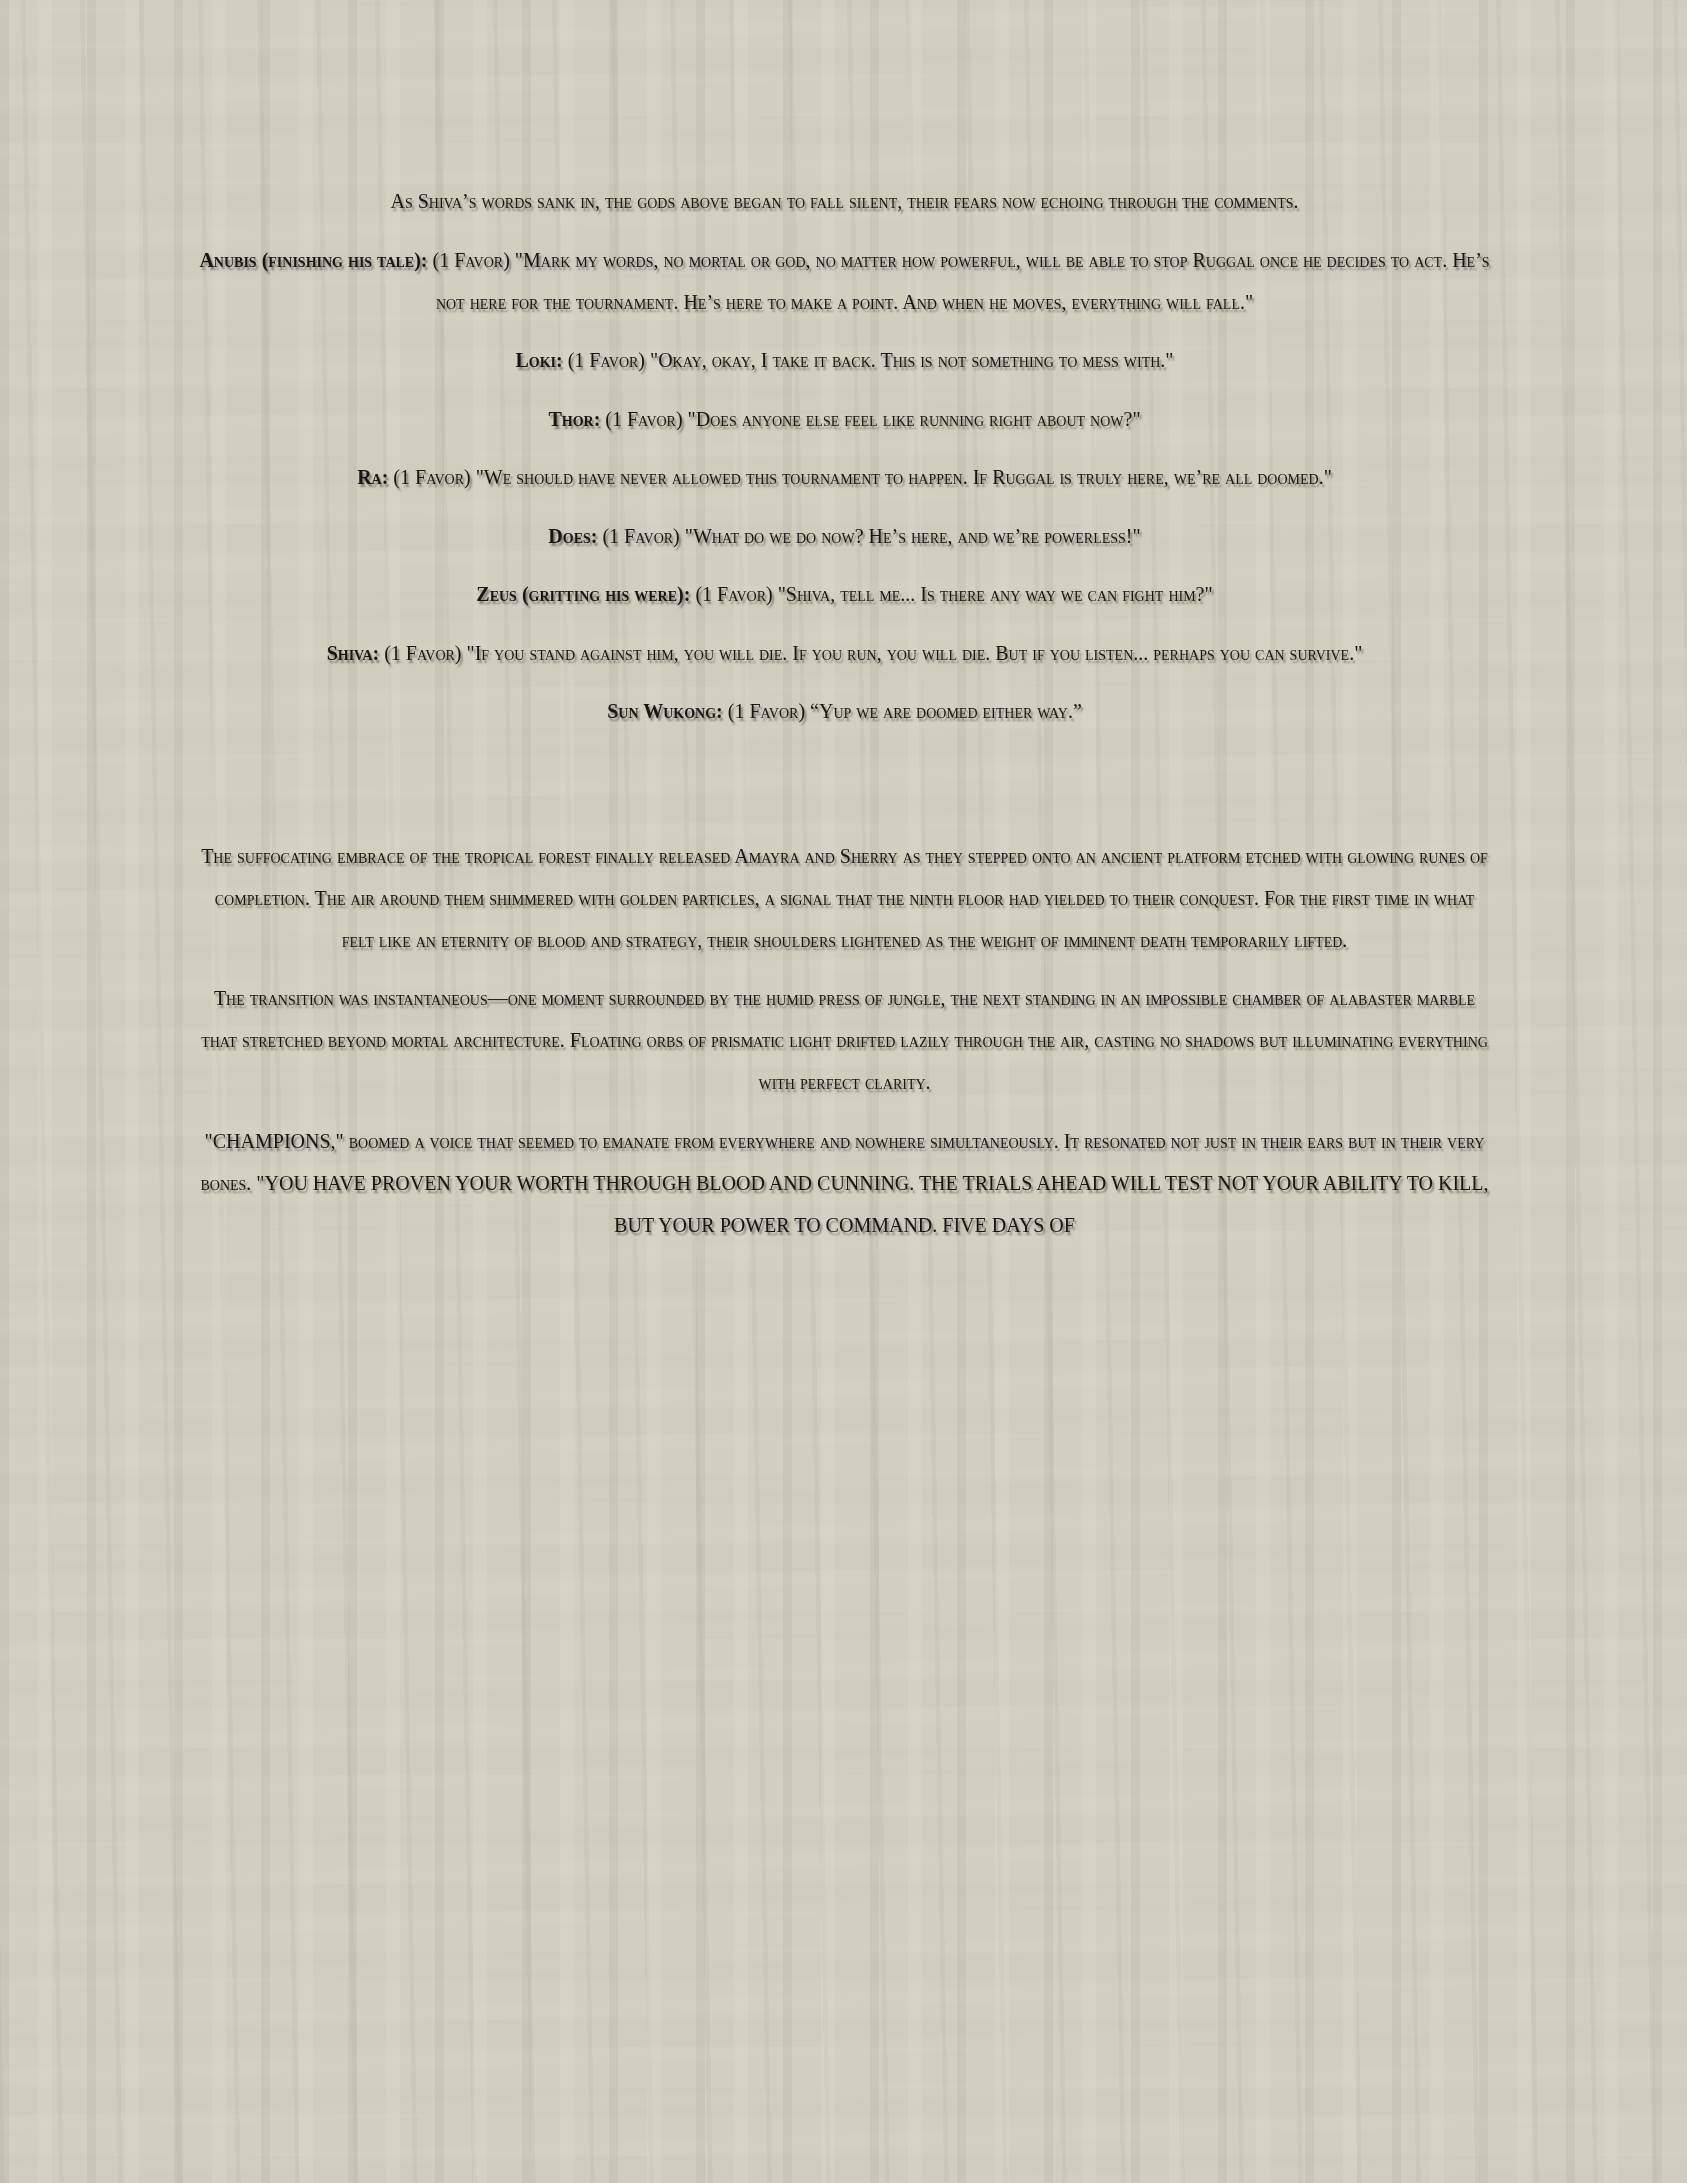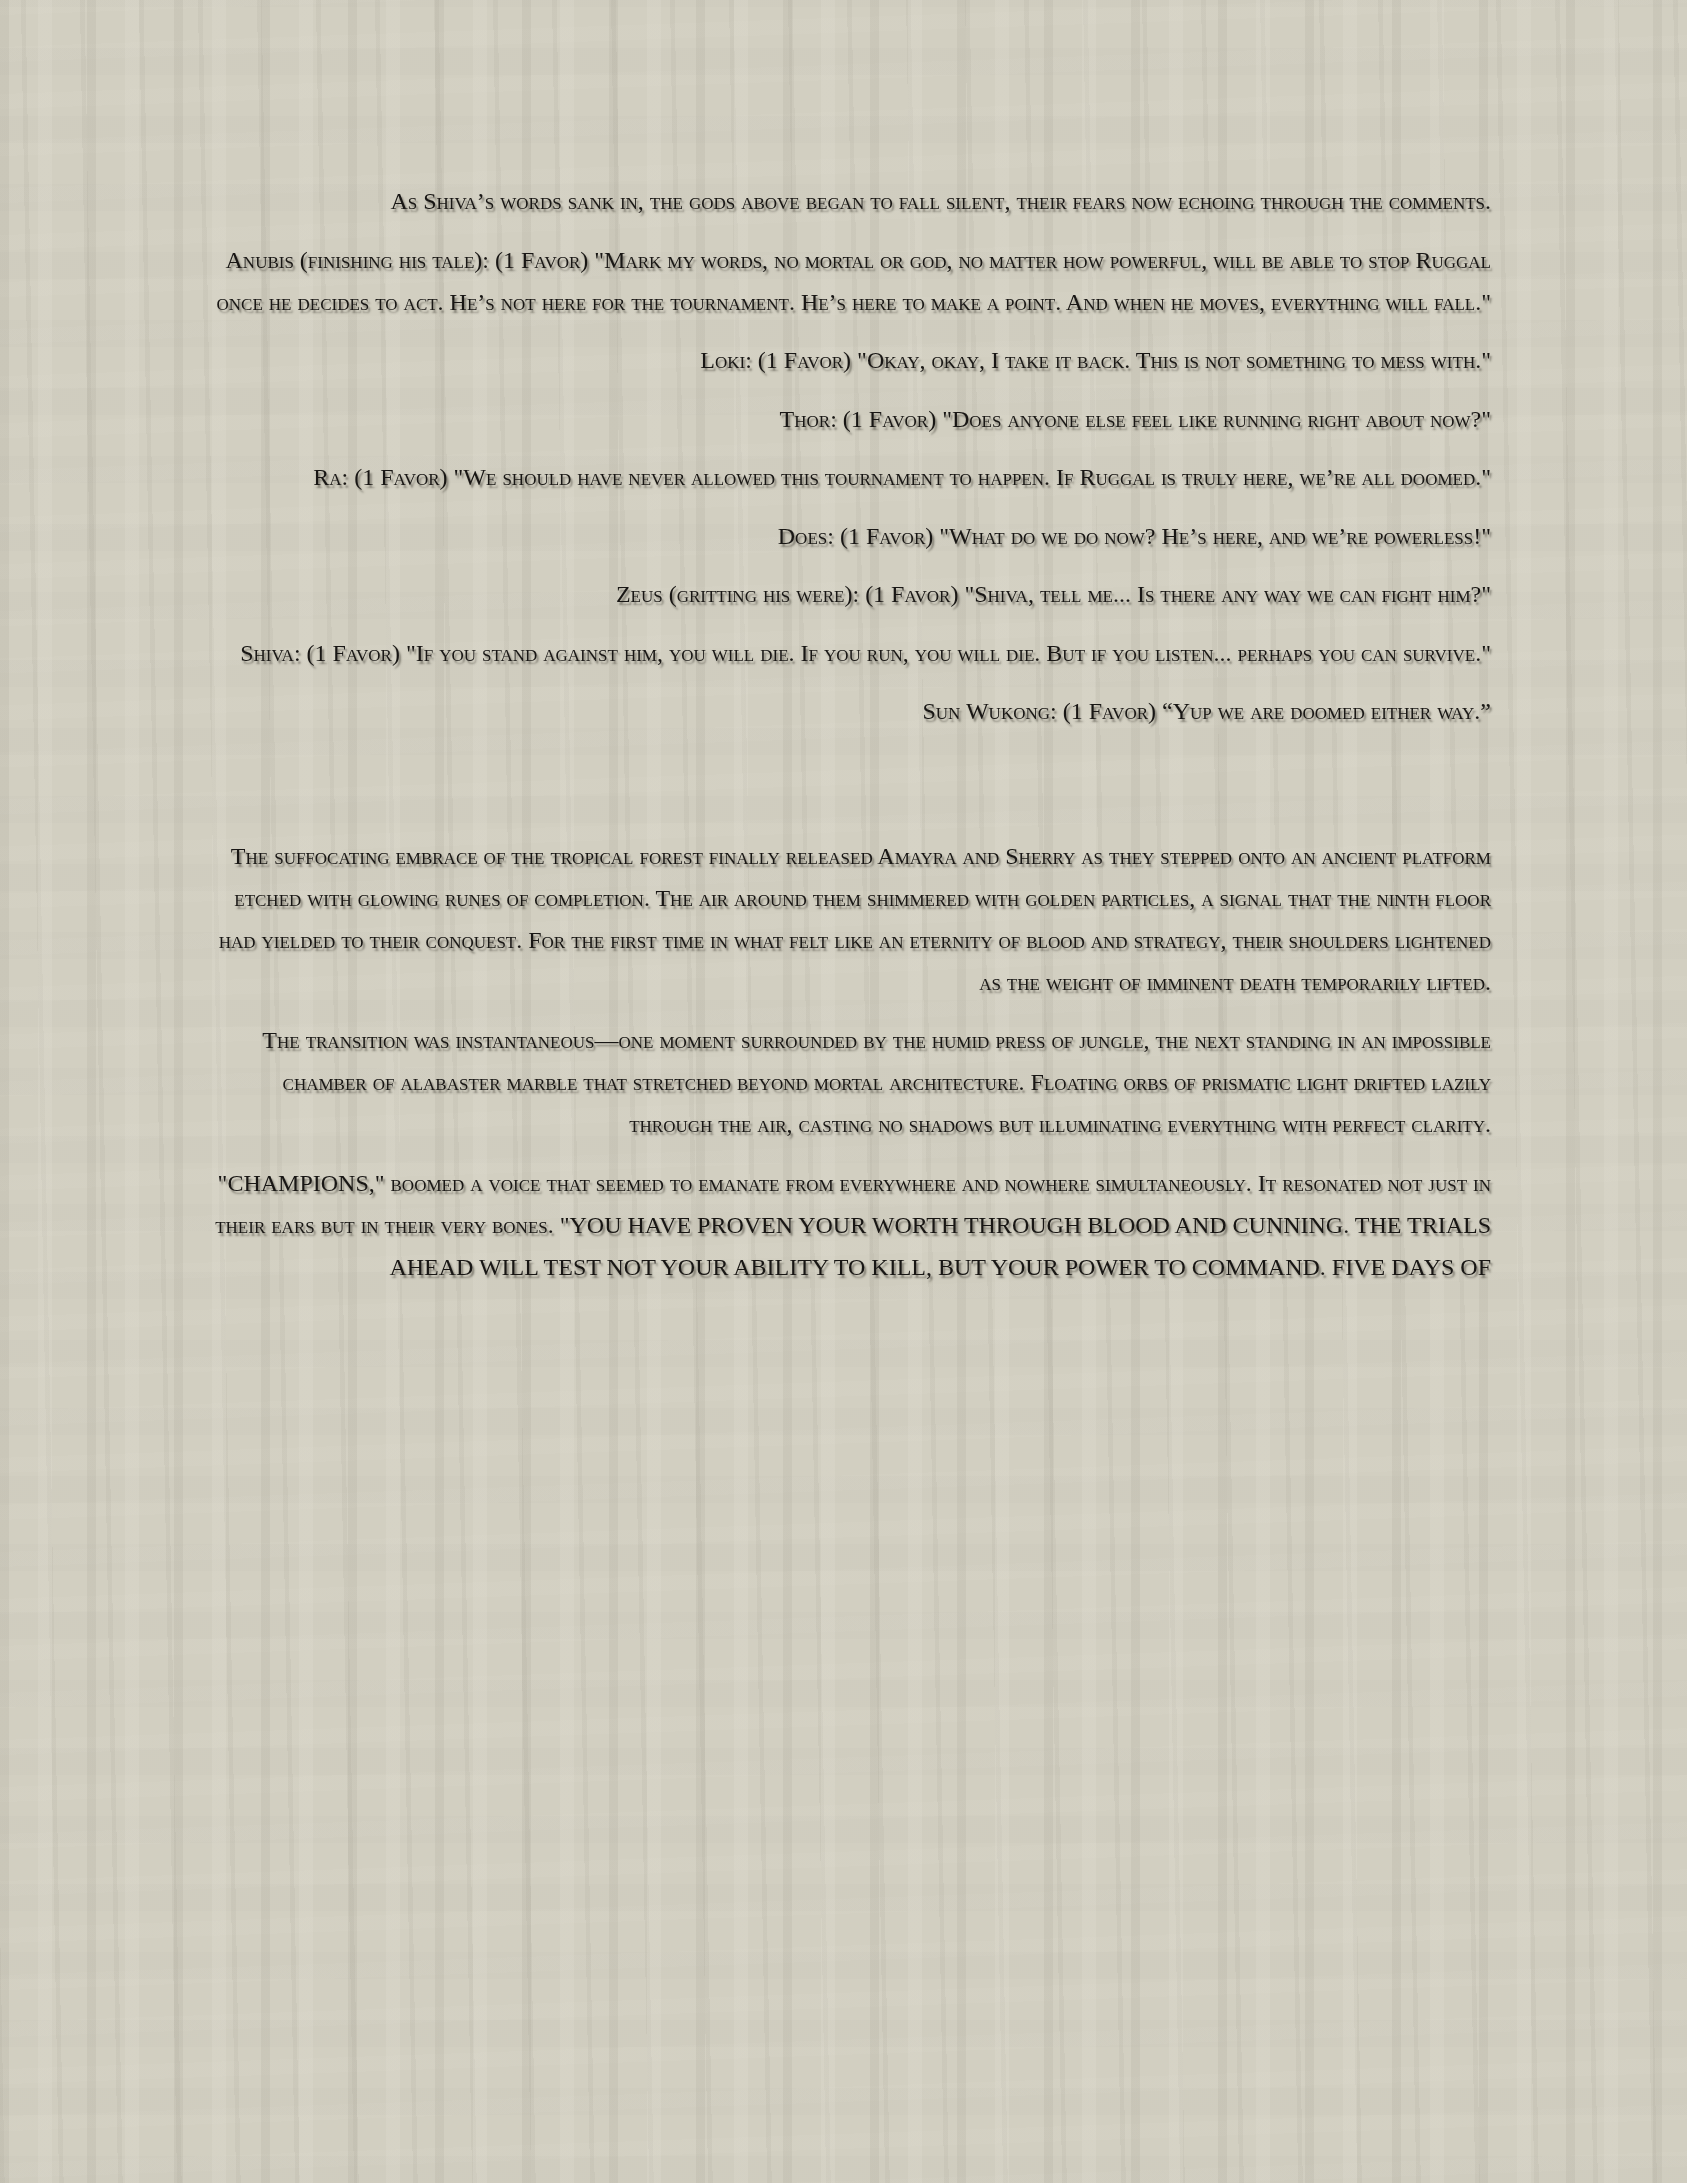--- a/index.html
+++ b/index.html
@@ -32,29 +32,29 @@
         rgba(0,0,0,0) 15px, rgba(0,0,0,0) 47px);
     padding: 180px 195px 0 198px;
   }
   .content {
     width: 1293px;
   }
   .para {
     margin: 0 0 16.5px 0;
     font-family: "Liberation Serif", "DejaVu Serif", serif;
     font-variant: small-caps;
-    font-size: 24px;
+    font-size: 20px;
     line-height: 42px;
     color: #181614;
     text-shadow: 2px 2.6px 2px rgba(62,58,50,0.55);
     white-space: pre-wrap;
-    text-align: right;
+    text-align: center;
   }
   .para .speaker {
-    font-weight: 400;
+    font-weight: 700;
   }
   .spacer {
     height: 86px;
   }
 </style>
 </head>
 <body>
 
 <main class="page">
   <div class="content" id="doc-content">

